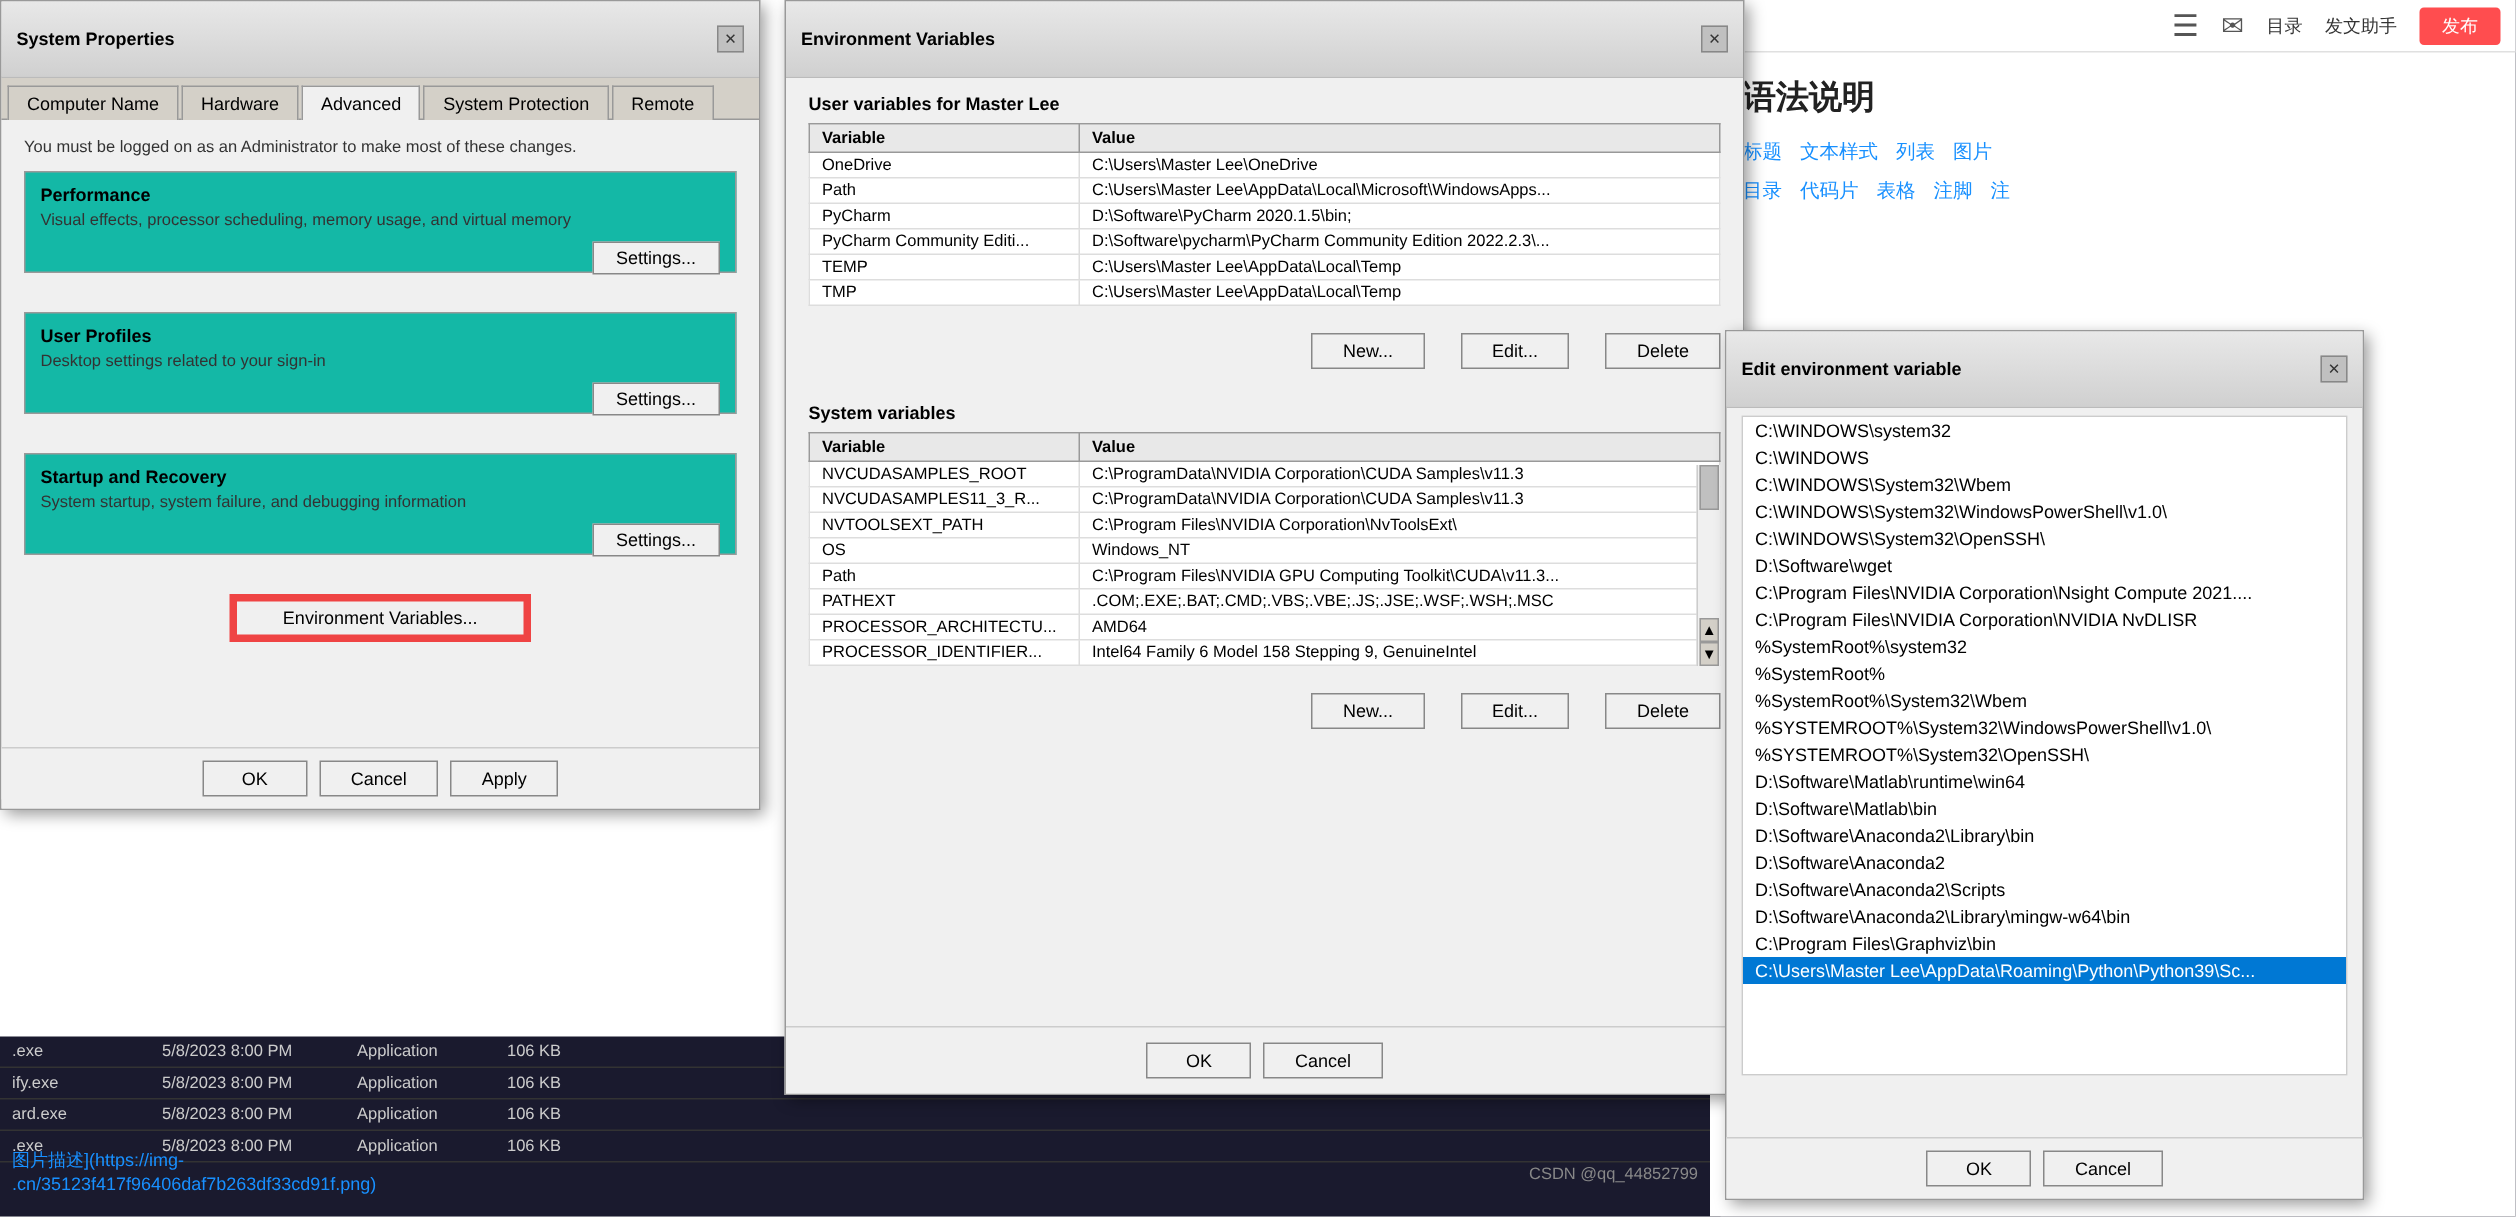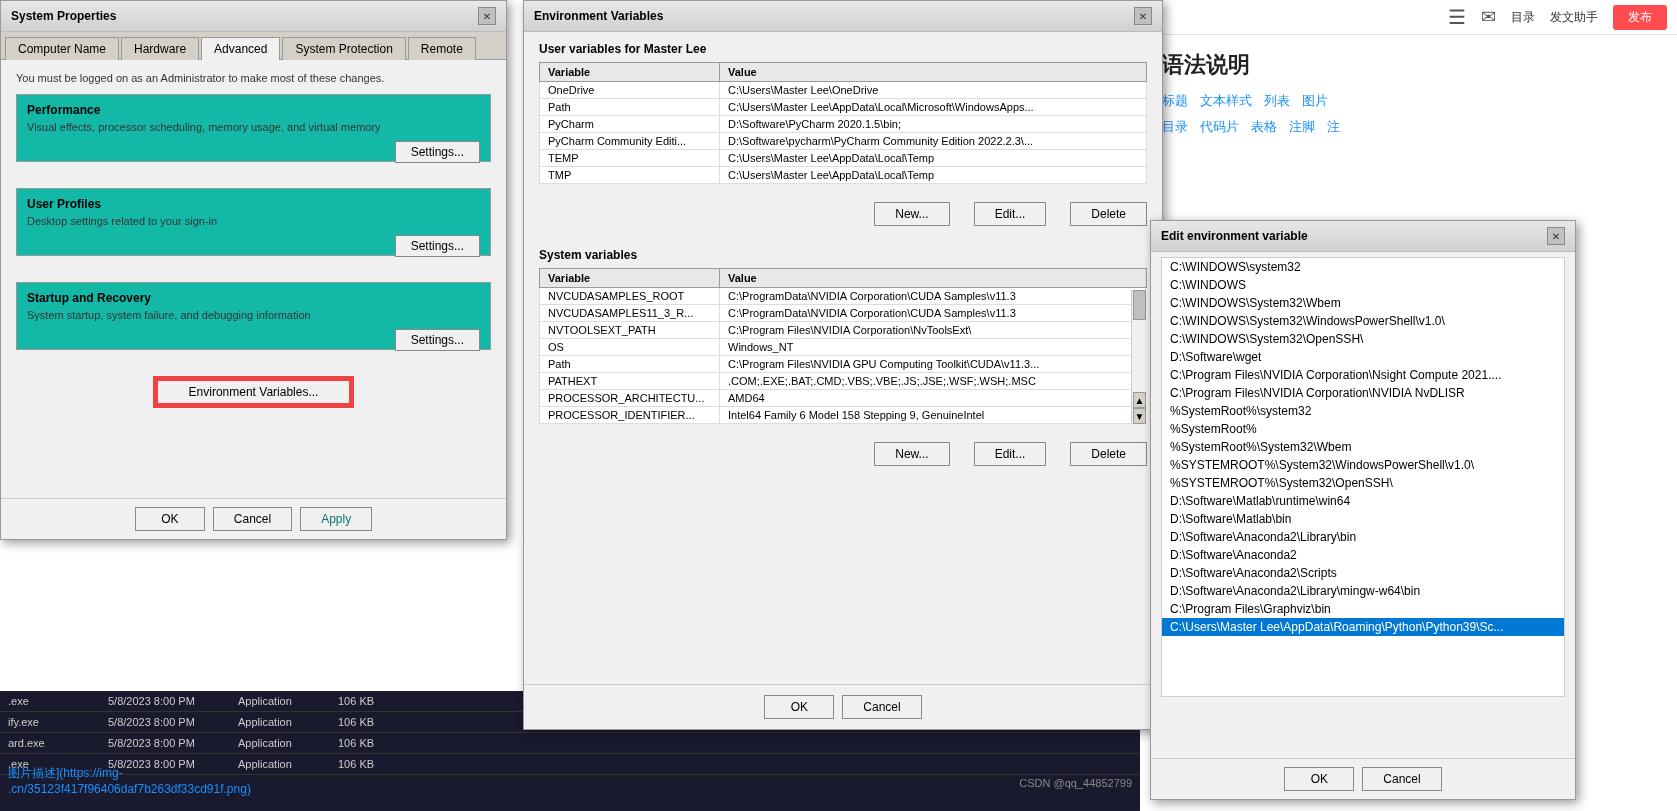--- a/index.html
+++ b/index.html
@@ -61,21 +61,21 @@
       top: 0;
       left: 0;
       width: 507px;
       height: 540px;
       background: #f0f0f0;
       border: 1px solid #999;
       box-shadow: 3px 3px 10px rgba(0,0,0,0.4);
     }
     .dialog-titlebar {
       background: linear-gradient(to bottom, #e8e8e8, #d0d0d0);
-      padding: 6px 10px;
+      padding: 16px 10px;
       display: flex;
       align-items: center;
       justify-content: space-between;
       border-bottom: 1px solid #bbb;
       user-select: none;
     }
     .dialog-titlebar-title {
       font-size: 12px;
       font-weight: 600;
       color: #000;
@@ -161,21 +161,21 @@
       border-top: 1px solid #ccc;
     }
     .footer-btn {
       padding: 4px 20px;
       font-size: 12px;
       background: #f0f0f0;
       border: 1px solid #888;
       cursor: pointer;
       min-width: 70px;
     }
-    .footer-btn.disabled { color: #0f766e; }
+    .footer-btn.disabled { color: #000000; }
     .env-vars-btn {
       display: block;
       margin: 10px auto 0;
       padding: 4px 31px;
       font-size: 12px;
       background: #f0f0f0;
       border: 5px solid #ef4444;
       cursor: pointer;
     }
 

